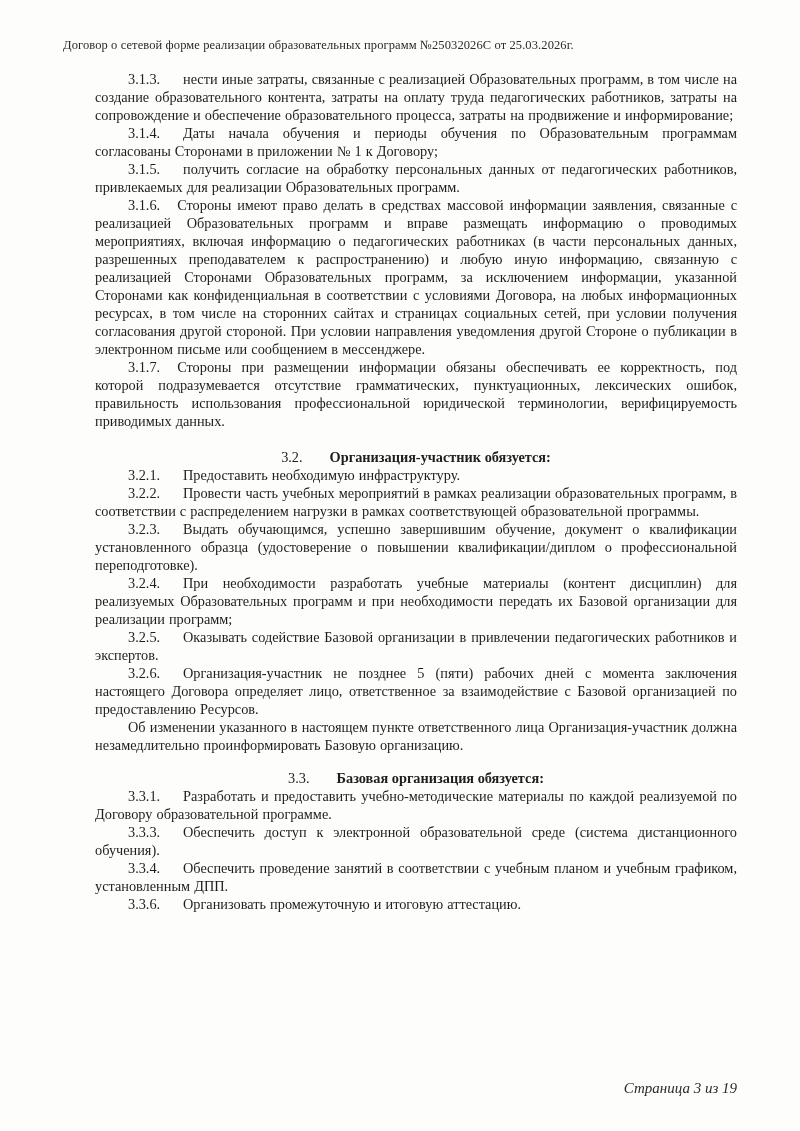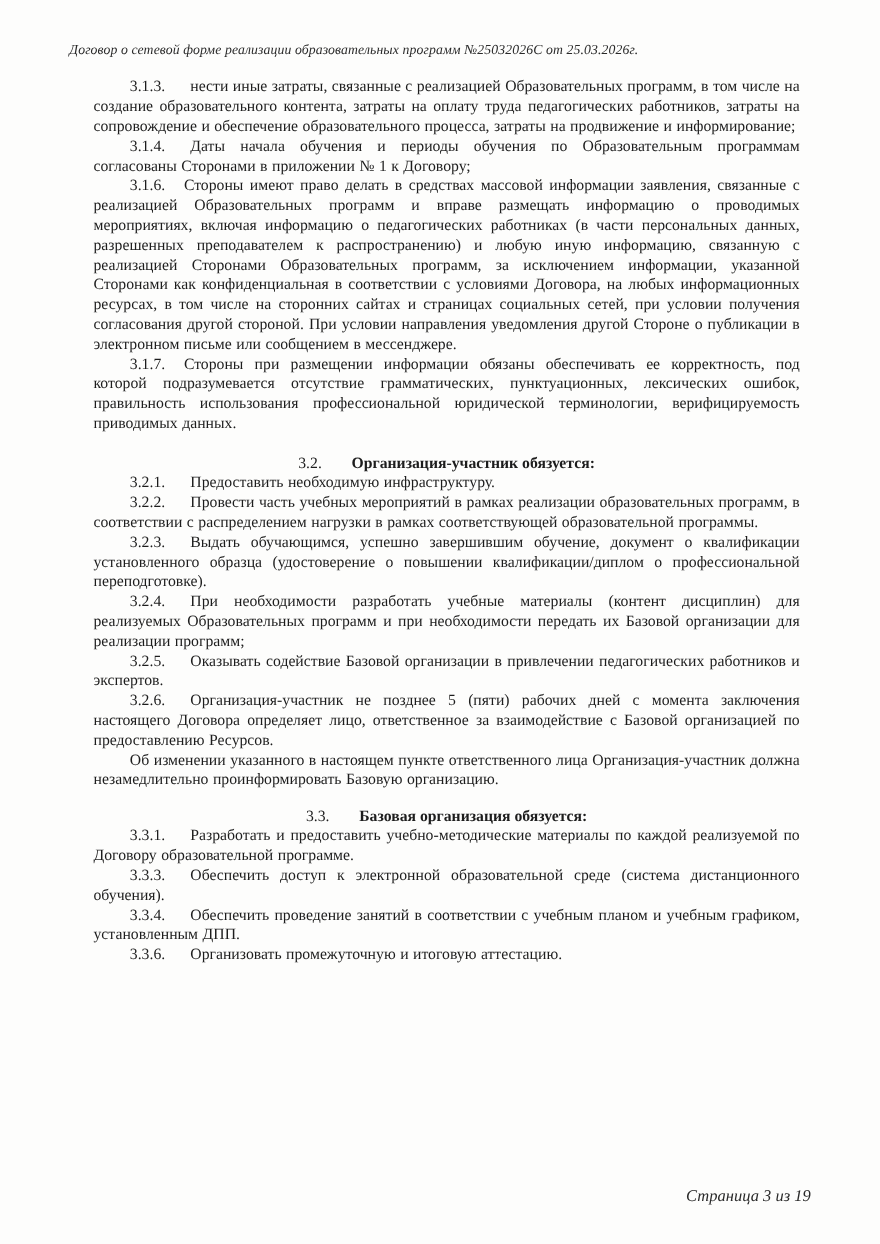--- a/index.html
+++ b/index.html
@@ -17,30 +17,29 @@
   }
   .page {
     position: absolute;
     inset: 0;
   }
   .hdr {
     position: absolute;
     top: 38px;
     left: 63px;
     right: 63px;
-    font-style: italic;
     font-size: 12.5px;
     color: #2a2a2a;
     letter-spacing: 0.1px;
     white-space: nowrap;
   }
   .body {
     position: absolute;
     top: 70px;
-    left: 85px;
+    left: 95px;
     width: 642px;
   }
   .para {
     margin: 0;
     text-align: justify;
     text-indent: 33px;
     font-size: 14.3px;
     line-height: 18px;
     word-spacing: 0.5px;
   }
@@ -84,20 +83,21 @@
 <div class="page">
 
   <div class="hdr">Договор о сетевой форме реализации образовательных программ №25032026С от 25.03.2026г.</div>
 
   <div class="body">
 
     <p class="para"><span class="num">3.1.3.</span><span>нести иные затраты, связанные с реализацией Образовательных программ, в том числе на создание образовательного контента, затраты на оплату труда педагогических работников, затраты на сопровождение и обеспечение образовательного процесса, затраты на продвижение и информирование;</span></p>
 
     <p class="para"><span class="num">3.1.4.</span><span>Даты начала обучения и периоды обучения по Образовательным программам согласованы Сторонами в приложении № 1 к Договору;</span></p>
 
+    <p class="para"><span class="num">3.1.5.</span><span>получить согласие на обработку персональных данных от педагогических работников, привлекаемых для реализации Образовательных программ.</span></p>
 
     <p class="para sp"><span class="num">3.1.6.</span><span>Стороны имеют право делать в средствах массовой информации заявления, связанные с реализацией Образовательных программ и вправе размещать информацию о проводимых мероприятиях, включая информацию о педагогических работниках (в части персональных данных, разрешенных преподавателем к распространению) и любую иную информацию, связанную с реализацией Сторонами Образовательных программ, за исключением информации, указанной Сторонами как конфиденциальная в соответствии с условиями Договора, на любых информационных ресурсах, в том числе на сторонних сайтах и страницах социальных сетей, при условии получения согласования другой стороной. При условии направления уведомления другой Стороне о публикации в электронном письме или сообщением в мессенджере.</span></p>
 
     <p class="para sp"><span class="num">3.1.7.</span><span>Стороны при размещении информации обязаны обеспечивать ее корректность, под которой подразумевается отсутствие грамматических, пунктуационных, лексических ошибок, правильность использования профессиональной юридической терминологии, верифицируемость приводимых данных.</span></p>
 
     <p class="heading"><span class="num">3.2.</span><span class="title">Организация-участник обязуется:</span></p>
 
     <p class="para"><span class="num">3.2.1.</span><span>Предоставить необходимую инфраструктуру.</span></p>
 
     <p class="para"><span class="num">3.2.2.</span><span>Провести часть учебных мероприятий в рамках реализации образовательных программ, в соответствии с распределением нагрузки в рамках соответствующей образовательной программы.</span></p>

